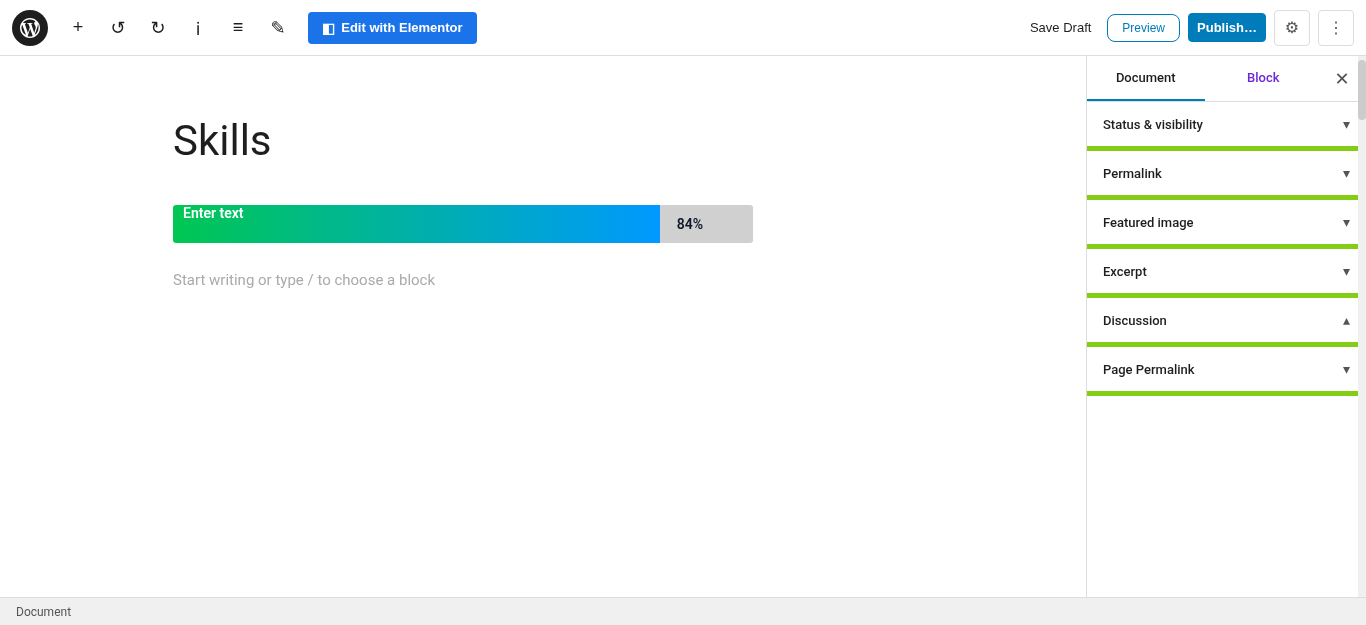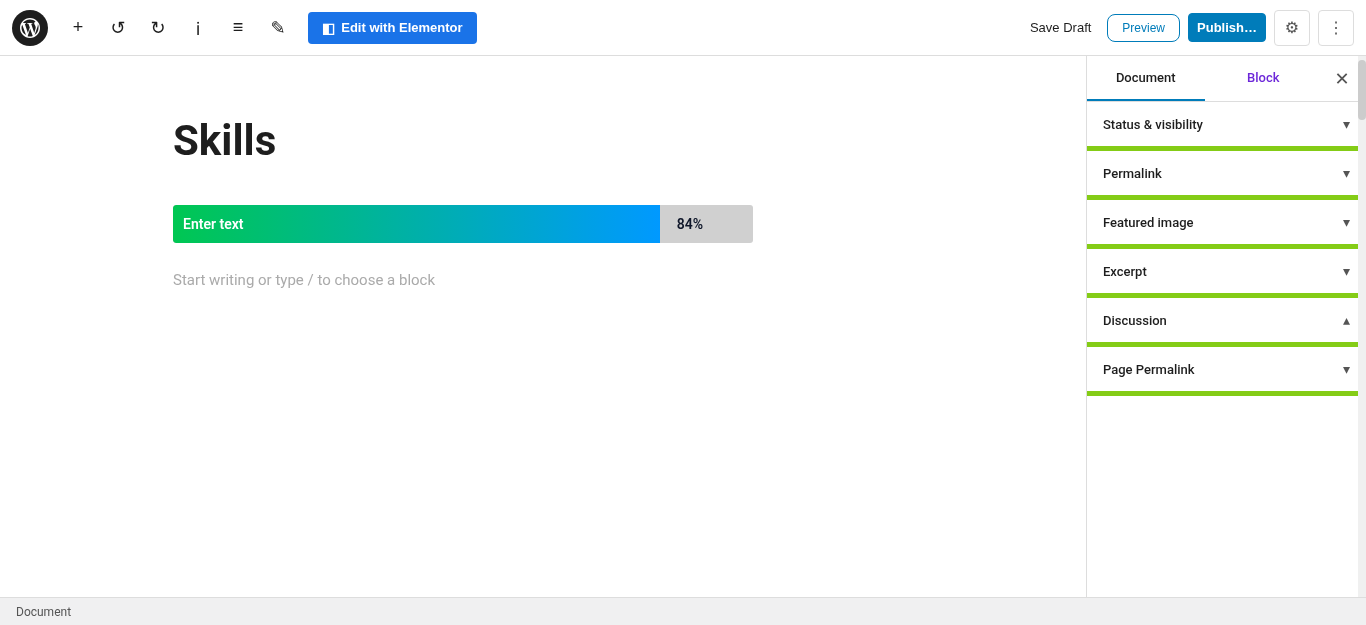--- a/index.html
+++ b/index.html
@@ -89,21 +89,21 @@
       flex-direction: column;
     }
     .canvas-inner {
       max-width: 900px;
       margin: 0 auto;
       padding: 60px 80px;
       width: 100%;
     }
     .post-title {
       font-size: 42px;
-      font-weight: 700;
+      font-weight: 400;
       color: #1e1e1e;
       margin-bottom: 40px;
       outline: none;
     }
 
     
     .progress-block {
       margin-bottom: 20px;
       cursor: pointer;
     }
@@ -112,21 +112,21 @@
       height: 38px;
       background: #d0d0d0;
       border-radius: 3px;
       overflow: hidden;
       position: relative;
     }
     .progress-bar-fill {
       height: 100%;
       background: linear-gradient(to right, #00c752, #0099ff);
       border-radius: 3px 0 0 3px;
-      display: flex; align-items: center;
+      display: flex; align-items: flex-start;
     }
     .progress-bar-text {
       color: #fff;
       font-size: 14px;
       font-weight: 600;
       padding-left: 10px;
       white-space: nowrap;
     }
     .progress-bar-percent {
       position: absolute;

